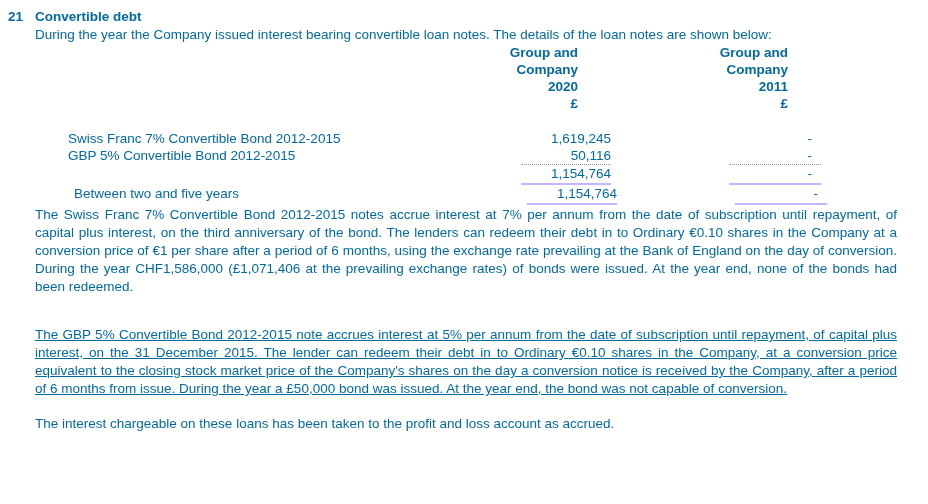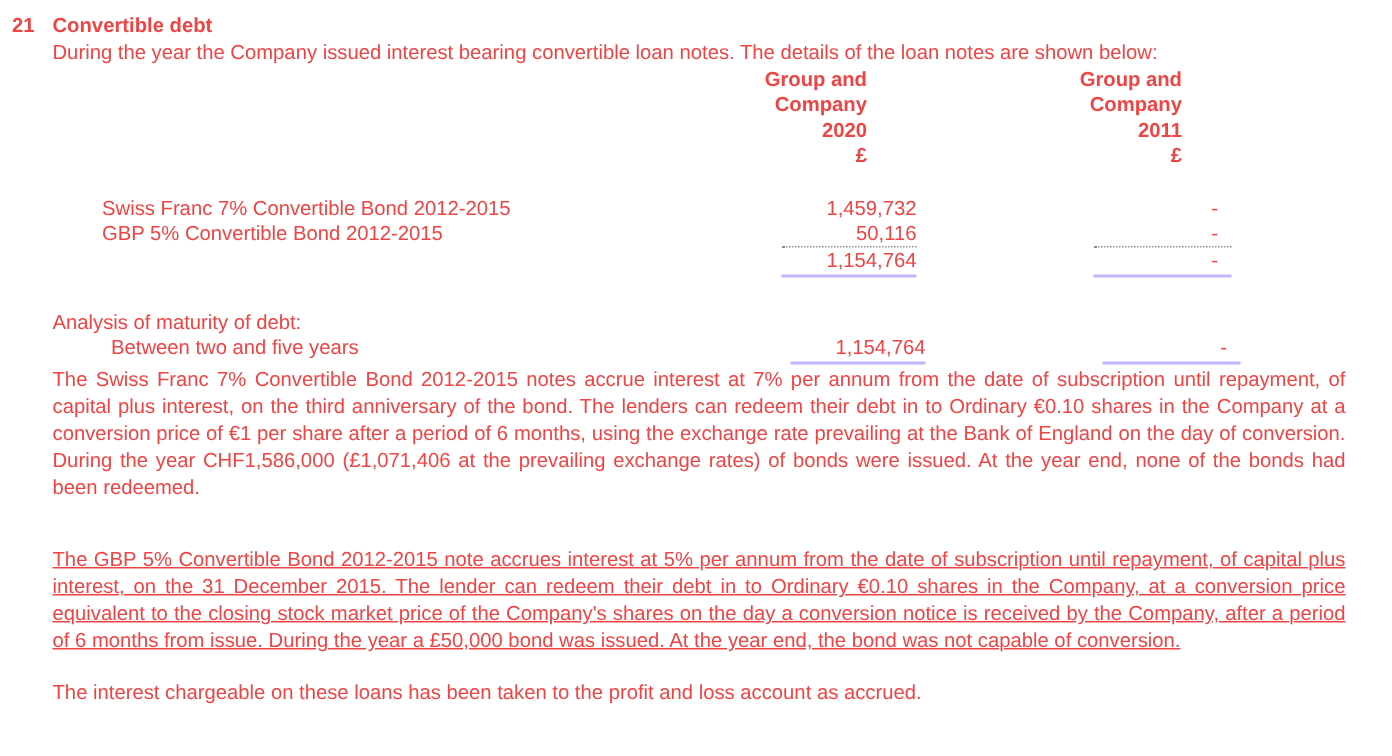--- a/index.html
+++ b/index.html
@@ -1,21 +1,21 @@
 <!DOCTYPE html>
 <html><head>
 <meta charset="utf-8">
 <style>
   html, body { margin: 0; padding: 0; background: #e8e8e8; }
   .page {
     position: relative;
     width: 928px;
     height: 504px;
     background: #ffffff;
-    color: #ef4444;
+    color: #0369a1;
     font-family: "Liberation Sans", sans-serif;
     font-size: 13.5px;
     line-height: 18px;
     box-sizing: border-box;
     padding: 8px 0 0 8px;
     overflow: hidden;
   }
   .row-head { display: flex; font-weight: bold; }
   .num { width: 27px; }
   .content { margin-left: 27px; margin-right: 31px; }
@@ -72,40 +72,39 @@
           <div>Company</div>
           <div>2011</div>
           <div>£</div>
         </div>
       </div>
 
       <div class="tbody">
 
         <div class="trow">
           <div class="tlabel">Swiss Franc 7% Convertible Bond 2012-2015</div>
-          <div class="tval">1,459,732</div>
+          <div class="tval">1,619,245</div>
           <div class="tspace"></div>
           <div class="tval2 padded">-</div>
         </div>
 
         <div class="trow">
           <div class="tlabel">GBP 5% Convertible Bond 2012-2015</div>
           <div class="tval dotted">50,116</div>
           <div class="tspace"></div>
           <div class="tval2 padded dotted">-</div>
         </div>
 
         <div class="trow">
           <div class="tlabel"></div>
           <div class="tval strong-line">1,154,764</div>
           <div class="tspace"></div>
           <div class="tval2 padded strong-line">-</div>
         </div>
 
-        <div class="analysis">Analysis of maturity of debt:</div>
 
         <div class="trow">
           <div class="tlabel indent">Between two and five years</div>
           <div class="tval strong-line">1,154,764</div>
           <div class="tspace"></div>
           <div class="tval2 padded strong-line">-</div>
         </div>
 
       </div>
     </div>

